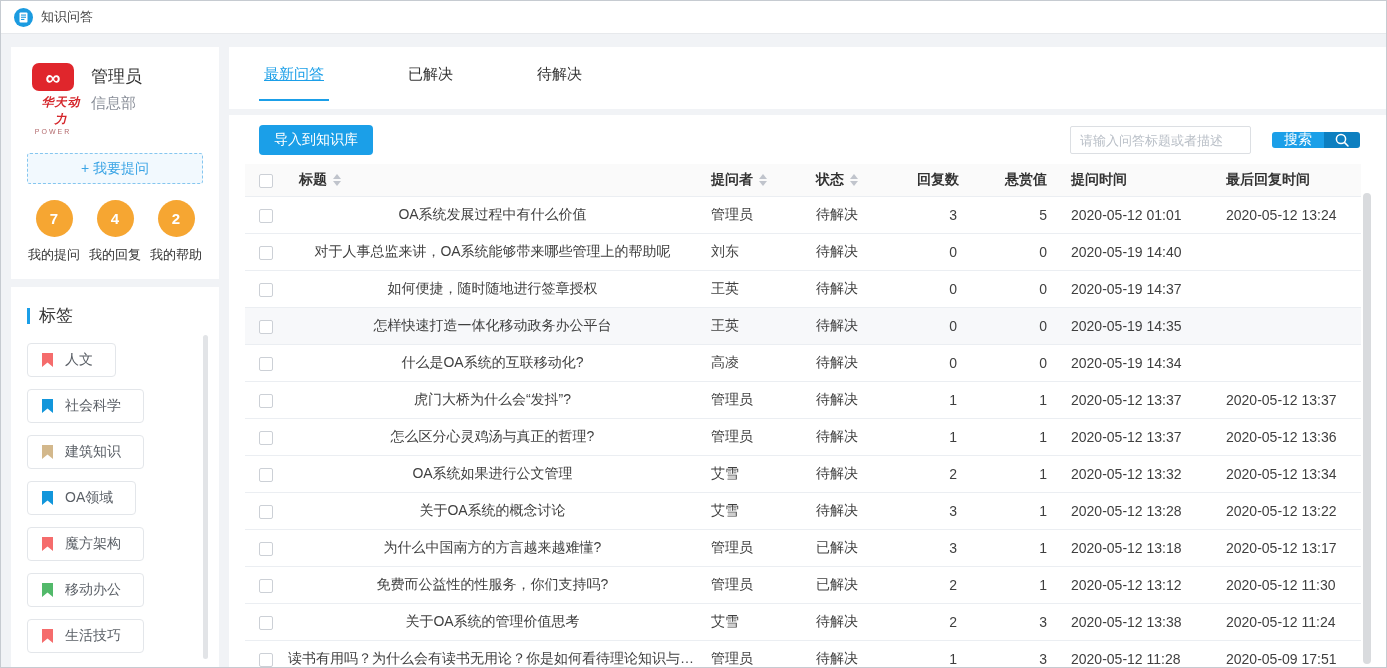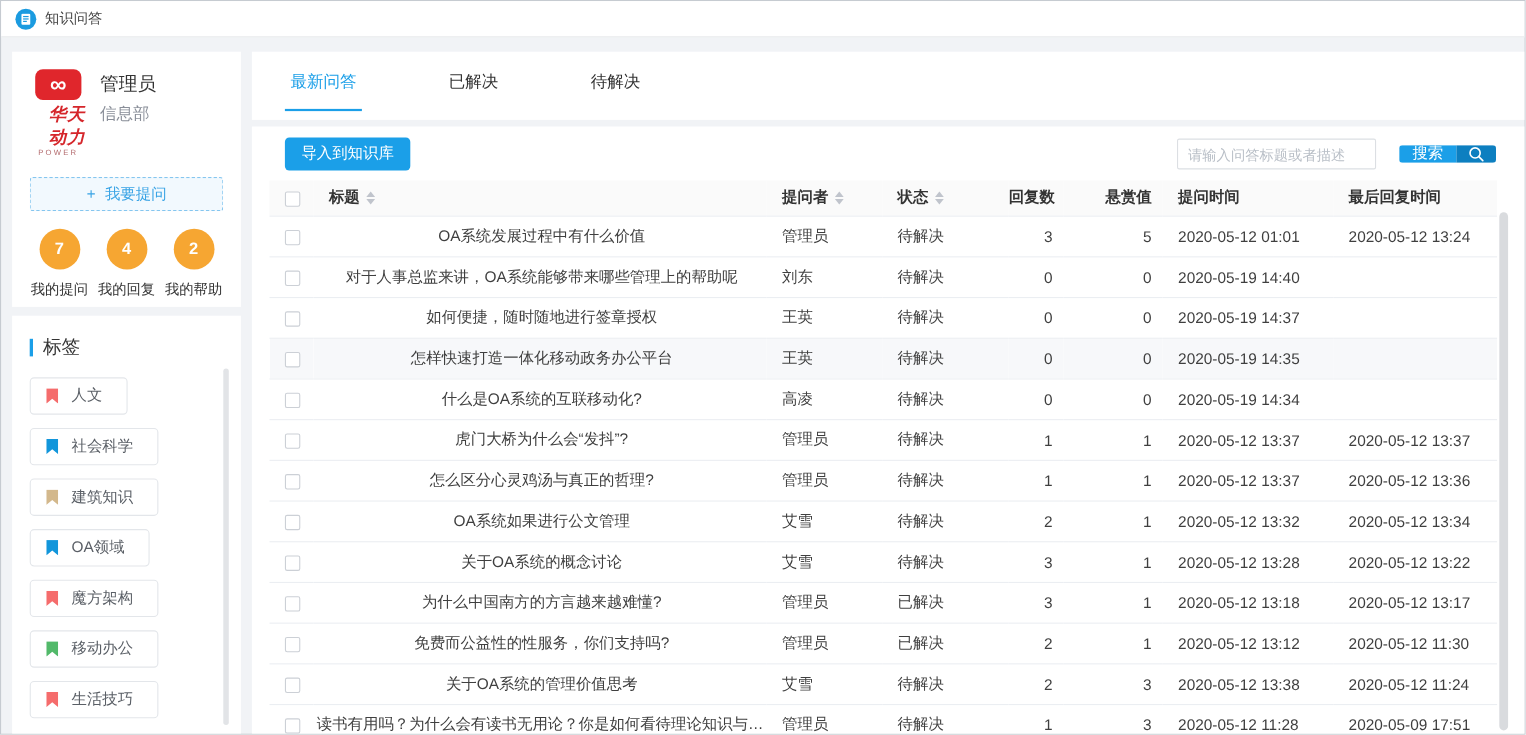--- a/index.html
+++ b/index.html
@@ -16,46 +16,46 @@
   .topbar .title { font-size:13px; color:#444; }
 
   
   .side-card { position:absolute; left:10px; width:208px; background:#fff; }
   .card-profile { top:46px; height:232px; }
   .card-tags { top:286px; bottom:0; }
 
   .profile-row { display:flex; padding:16px 14px 6px 14px; align-items:flex-start; }
   .brand { width:56px; text-align:center; }
   .brand-mark { width:42px; height:28px; margin:0 auto; background:#e0262c; border-radius:7px; color:#fff; display:flex; align-items:center; justify-content:center; font-size:21px; font-weight:bold; line-height:1; }
-  .brand-name { color:#d5262b; font-weight:bold; font-size:16px; margin-top:3px; letter-spacing:1px; font-style:italic;margin-left:16px; }
+  .brand-name { color:#d5262b; font-weight:bold; font-size:12px; margin-top:3px; letter-spacing:1px; font-style:italic;margin-left:16px; }
   .brand-sub { color:#b36a6d; font-size:7px; letter-spacing:2px; }
   .profile-meta { margin-left:10px; padding-top:2px; }
   .profile-name { font-size:17px; color:#333; }
   .profile-dept { font-size:15px; color:#8a8f99; margin-top:6px; }
 
-  .ask-btn { margin:12px 16px 0 16px; height:31px; border:1px dashed #85c6ef; background:#f2f9fe; color:#3aa4e5; font-size:14px; border-radius:3px; display:flex; align-items:center; justify-content:center; cursor:pointer;font-family:Liberation Mono, monospace; }
+  .ask-btn { margin:12px 16px 0 16px; height:31px; border:1px dashed #85c6ef; background:#f2f9fe; color:#3aa4e5; font-size:14px; border-radius:3px; display:flex; align-items:center; justify-content:center; cursor:pointer; }
 
   .stats { display:flex; justify-content:space-between; padding:16px 14px 0 14px; }
   .stat { width:58px; text-align:center; cursor:pointer; }
   .stat-circle { width:37px; height:37px; margin:0 auto; border-radius:50%; background:#f6a632; color:#fff; font-size:15px; font-weight:bold; display:flex; align-items:center; justify-content:center; }
   .stat-label { font-size:13px; color:#333; margin-top:9px; white-space:nowrap; }
 
   .tags-header { display:flex; align-items:center; padding:17px 16px 0 16px; }
   .tags-bar { width:3px; height:16px; background:#1b9fe8; margin-right:9px; }
   .tags-title { font-size:17px; color:#333; }
   .tags-list { padding:16px 16px 0 16px; }
   .tag-chip { display:flex; width:fit-content; align-items:center; height:34px; border:1px solid #e3e6ea; border-radius:4px; padding:0 22px 0 14px; margin-bottom:12px; background:#fff; cursor:pointer; }
   .tag-ribbon { width:11px; height:14px; margin-right:12px; clip-path:polygon(0 0,100% 0,100% 100%,50% 68%,0 100%); }
   .tag-label { font-size:14px; color:#5a5f66; white-space:nowrap; }
   .side-scrollthumb { position:absolute; right:11px; top:48px; bottom:8px; width:5px; background:#e2e4e7; border-radius:3px; }
 
   
   .tabstrip { position:absolute; left:228px; right:0; top:46px; height:62px; background:#fff; padding:18px 0 0 30px; }
   .tab { display:inline-block; font-size:15px; color:#333; margin-right:74px; padding:0 5px 15px 5px; cursor:pointer; }
-  .tab.active { color:#1b9fe8; border-bottom:2px solid #1b9fe8; }
+  .tab.active { color:#1b9fe8; border-bottom:2px solid #1b9fe8;text-decoration:underline; }
 
   .content { position:absolute; left:228px; right:0; top:114px; bottom:0; background:#fff; }
   .toolbar { display:flex; align-items:center; padding:10px 26px 9px 30px; }
   .import-btn { height:30px; padding:0 15px; background:#1b9fe8; border:none; border-radius:4px; color:#fff; font-size:14px; cursor:pointer; font-family:inherit; }
   .toolbar-spacer { flex:1; }
   .search-input { width:181px; height:28px; border:1px solid #dcdfe3; border-radius:2px; padding:0 9px; font-size:13px; color:#333; outline:none; font-family:inherit; }
   .search-input::placeholder { color:#b9bfc7; }
   .search-btn { display:flex; margin-left:21px; height:16px; border:none; padding:0; background:none; cursor:pointer; font-family:inherit; border-radius:3px; overflow:hidden; }
   .search-btn .txt { background:#1b9fe8; color:#fff; font-size:14px; display:flex; align-items:center; padding:0 12px; }
   .search-btn .ico { background:#0d7fc0; width:36px; display:flex; align-items:center; justify-content:center; }

